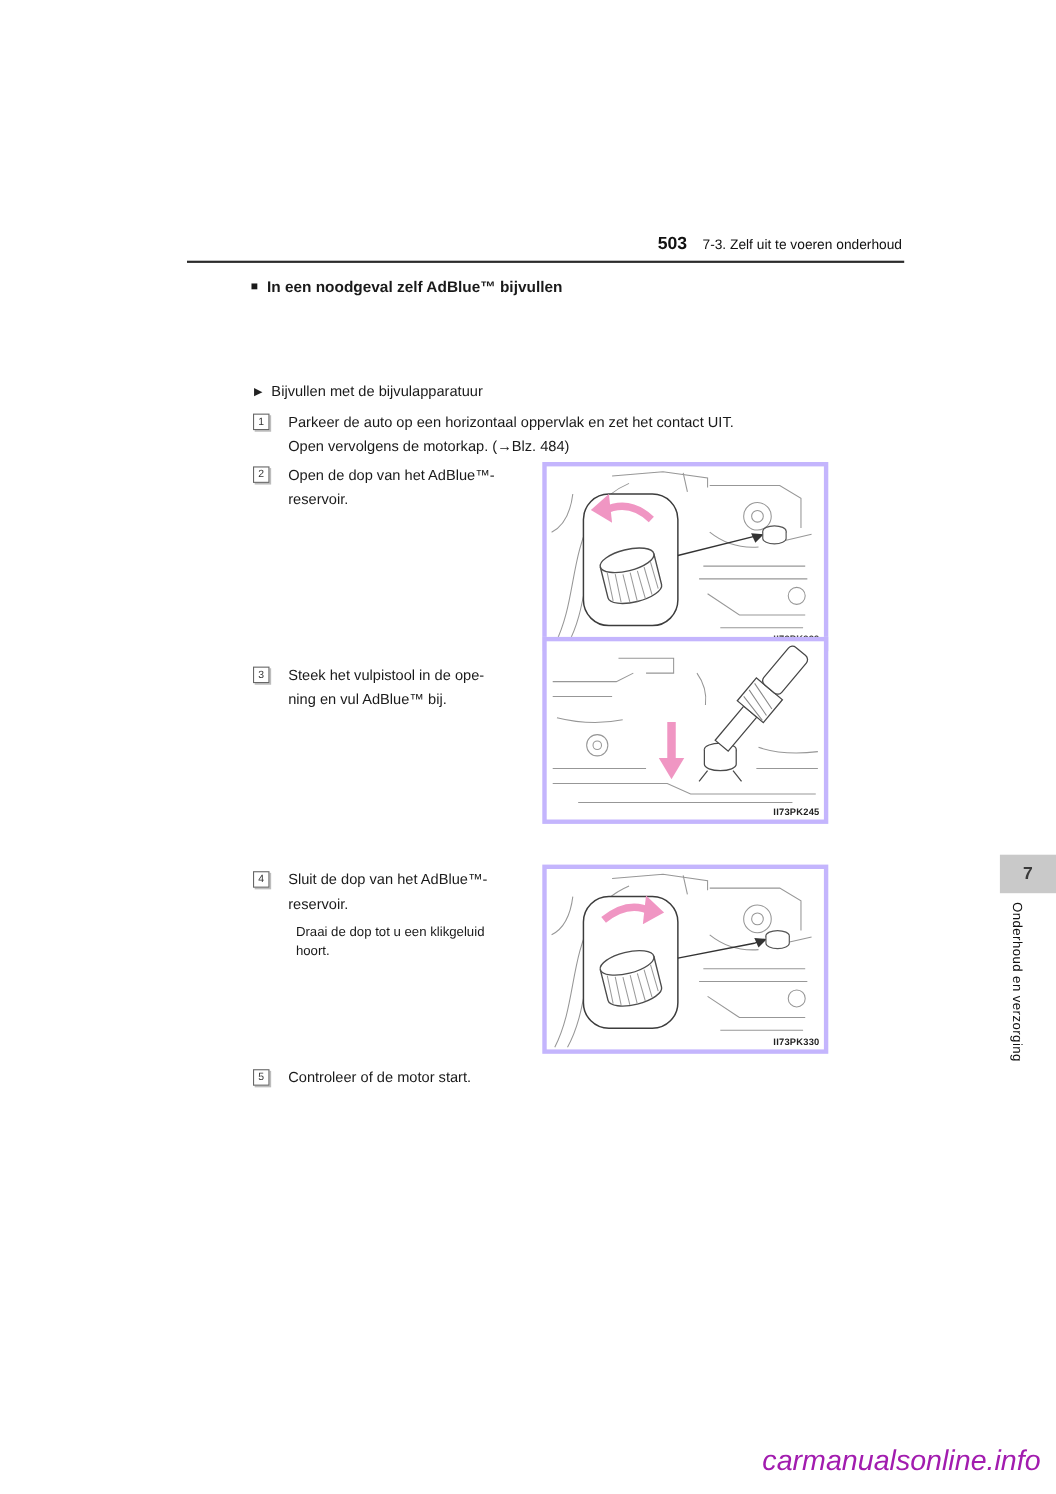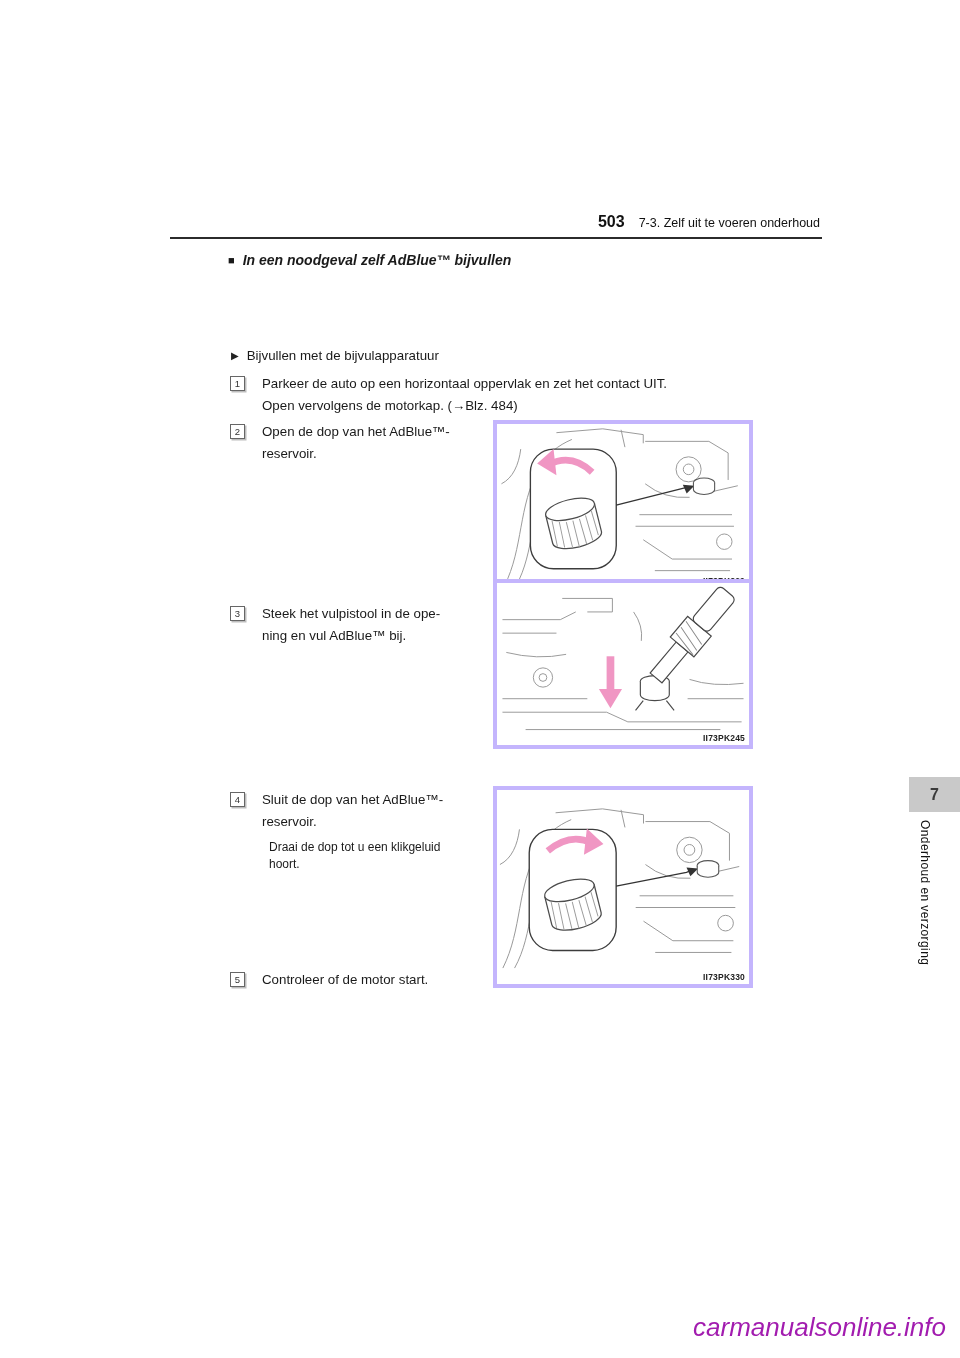--- a/index.html
+++ b/index.html
@@ -9,21 +9,21 @@
     font-family:"Liberation Sans", sans-serif; color:#1a1a1a; overflow:hidden;
   }
 
   
   .pageheader { position:absolute; top:213px; left:0; width:820px; text-align:right; white-space:nowrap; }
   .pagenum { font-weight:bold; font-size:16px; margin-right:14px; color:#111;text-align:right; }
   .sectitle { font-size:12.5px; color:#111; }
   .rule { position:absolute; top:237px; left:170px; width:652px; height:1.5px; background:#2b2b2b; }
 
   
-  .heading-row { position:absolute; top:252px; left:228px; font-size:14px; font-weight:bold; white-space:nowrap;font-style:italic; }
+  .heading-row { position:absolute; top:252px; left:228px; font-size:14px; font-weight:bold; white-space:nowrap; }
   .sq { font-size:11px; margin-right:8px; vertical-align:1px; }
 
   .intro {
     position:absolute; top:281px; left:243px; width:505px;
     font-size:13.3px; line-height:21.5px; text-align:justify;
   }
 
   .subhead { position:absolute; top:348px; left:231px; font-size:13.3px; white-space:nowrap; }
   .tri { font-size:10px; margin-right:8px; vertical-align:1px; color:#222; }
 
@@ -42,21 +42,21 @@
   .steptext { margin-left:32px; font-size:13.3px; line-height:21.5px; white-space:pre-line; }
   .step-1 .steptext { width:488px; text-align:justify; }
   .step-2 .steptext, .step-3 .steptext, .step-4 .steptext { width:234px; }
   .step-5 .steptext { width:300px; }
   .stepnote { margin-left:39px; margin-top:7px; width:234px; font-size:12px; line-height:17px; white-space:pre-line; color:#1a1a1a; }
 
   
   .fig { position:absolute; left:493px; width:260px; border:4px solid #c4b5fd; background:#fff; }
   .fig-1 { top:420px; height:172px; }
   .fig-2 { top:579px; height:170px; }
-  .fig-3 { top:786px; height:202px; }
+  .fig-3 { top:786px; height:172px; }
   .fig svg { display:block; width:100%; height:100%; }
   .figlabel { position:absolute; right:4px; bottom:2px; font-size:8.5px; color:#222; letter-spacing:0.2px; font-weight:bold; }
 
   
   .chaptab {
     position:absolute; left:909px; top:777px; width:51px; height:35px; background:#c9c9c9;
     display:flex; align-items:center; justify-content:center;
     font-size:16px; font-weight:bold; color:#3a3a3a;
   }
   .chapvert {

